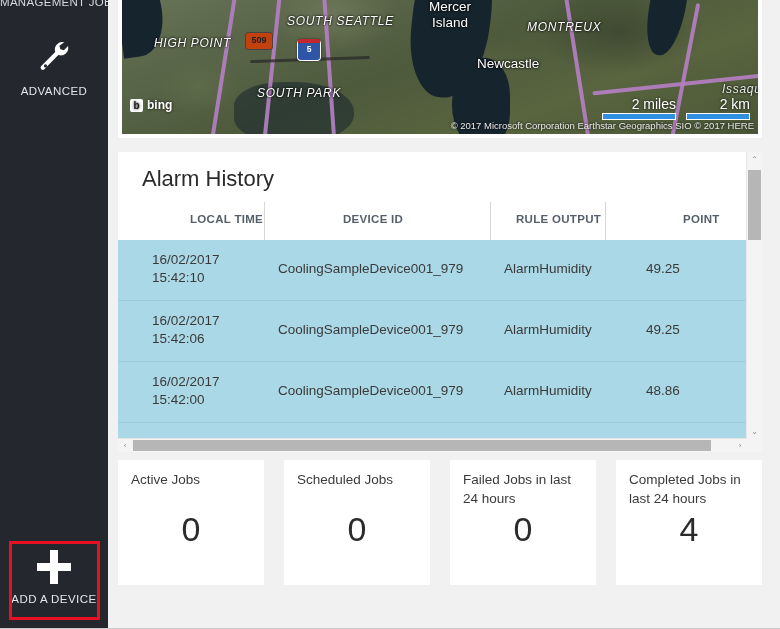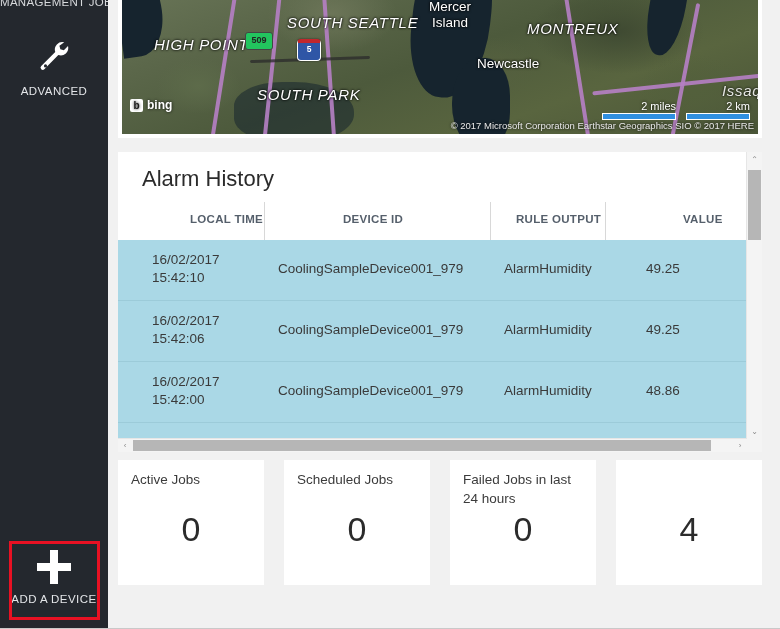--- a/index.html
+++ b/index.html
@@ -81,53 +81,53 @@
   .road{position:absolute;background:#b47fc2;opacity:.92;border-radius:2px;}
   .r1{left:150px;top:-10px;width:4px;height:195px;transform:rotate(6deg);}
   .r2{left:204px;top:-6px;width:4px;height:190px;transform:rotate(-4deg);}
   .r3{left:100px;top:18px;width:4px;height:170px;transform:rotate(9deg);}
   .r5{left:450px;top:-20px;width:4px;height:210px;transform:rotate(-9deg);}
   .r6{left:560px;top:40px;width:4px;height:150px;transform:rotate(11deg);}
   .r7{left:470px;top:120px;width:180px;height:4px;transform:rotate(-6deg);}
   .road-dark{position:absolute;background:#2b2b2b;opacity:.75;border-radius:2px;}
   .rd1{left:128px;top:96px;width:120px;height:3px;transform:rotate(-2deg);}
   .maplabel{
-    position:absolute;color:#ffffff;font-size:15px;
+    position:absolute;color:#ffffff;font-size:12px;
     text-shadow:0 0 3px rgba(0,0,0,.85),0 0 2px rgba(0,0,0,.9);
     white-space:nowrap;
   }
   .maplabel.italic{font-style:italic;letter-spacing:.7px;}
   .maplabel.big{font-size:13.5px;}
   .shield{
     position:absolute;width:22px;height:17px;border-radius:4px;
     background:#2f56a6;border:1.5px solid #ffffff;color:#fff;
     font-size:8.5px;font-weight:bold;text-align:center;line-height:15px;
     box-shadow:0 0 2px rgba(0,0,0,.6);
   }
   .shield.red-top{background:#2f56a6;border-top:4px solid #c1272d;line-height:12px;}
   .shield-wh{
-    position:absolute;width:26px;height:16px;border-radius:3px;background:#22c55e;
+    position:absolute;width:26px;height:16px;border-radius:3px;background:#c2410c;
     border:1.5px solid #444;color:#222;font-size:9px;font-weight:bold;
     text-align:center;line-height:14px;
   }
   .bing{
     position:absolute;left:8px;bottom:22px;color:#fff;font-size:12px;font-weight:bold;
     text-shadow:0 0 3px rgba(0,0,0,.9);display:flex;align-items:center;gap:4px;
   }
   .bing-b{
     display:inline-block;width:13px;height:13px;background:#fff;color:#1a1a1a;
     font-size:10px;line-height:13px;text-align:center;border-radius:2px;font-weight:bold;
   }
   .attrib{
     position:absolute;right:4px;bottom:3px;color:#e9e9e9;font-size:9.5px;
     text-shadow:0 0 3px rgba(0,0,0,.95);white-space:nowrap;
   }
   .scalewrap{position:absolute;right:8px;bottom:14px;display:flex;gap:10px;align-items:flex-end;}
   .scale{display:flex;flex-direction:column;align-items:flex-end;}
-  .scale .txt{color:#fff;font-size:11px;text-shadow:0 0 3px rgba(0,0,0,.95);margin-bottom:1px;}
+  .scale .txt{color:#fff;font-size:14px;text-shadow:0 0 3px rgba(0,0,0,.95);margin-bottom:1px;}
   .scale .bar{height:5px;background:#2f8fe0;border:1px solid #fff;}
   .scale.miles .bar{width:72px;}
   .scale.km .bar{width:62px;}
 
   
   #alarm-card{left:10px;top:152px;width:644px;height:300px;}
   .alarm-inner{position:absolute;left:0;top:0;right:15px;bottom:13px;overflow:hidden;}
   .alarm-title{
     position:absolute;left:24px;top:14px;font-size:22px;color:#2b2b2b;font-weight:normal;
   }
@@ -276,21 +276,21 @@
       <div class="alarm-inner">
         <div class="alarm-title">Alarm History</div>
 
         <div class="grid-head">
           <div class="hcell" style="left:28px;padding-left:44px;">LOCAL TIME</div>
           <div class="divider" style="left:146px;"></div>
           <div class="hcell" style="left:225px;">DEVICE ID</div>
           <div class="divider" style="left:372px;"></div>
           <div class="hcell" style="left:398px;">RULE OUTPUT</div>
           <div class="divider" style="left:487px;"></div>
-          <div class="hcell" style="left:565px;">VALUE</div>
+          <div class="hcell" style="left:565px;">POINT</div>
         </div>
 
         <div class="row" style="top:88px;">
           <div class="cell time">
             <div>16/02/2017</div>
             <div>15:42:10</div>
           </div>
           <div class="cell dev" style="left:160px;">CoolingSampleDevice001_979</div>
           <div class="cell rule" style="left:386px;">AlarmHumidity</div>
           <div class="cell val" style="left:528px;">49.25</div>
@@ -343,19 +343,20 @@
     </div>
     <div class="kpi" id="kpi-1">
       <div class="label">Scheduled Jobs</div>
       <div class="value">0</div>
     </div>
     <div class="kpi" id="kpi-2">
       <div class="label">Failed Jobs in last 24 hours</div>
       <div class="value">0</div>
     </div>
     <div class="kpi" id="kpi-3">
+      <div class="label">Completed Jobs in last 24 hours</div>
       <div class="value">4</div>
     </div>
 
   </div>
 
   <div class="bottom-rule"></div>
 </div>
 
 </body></html>

